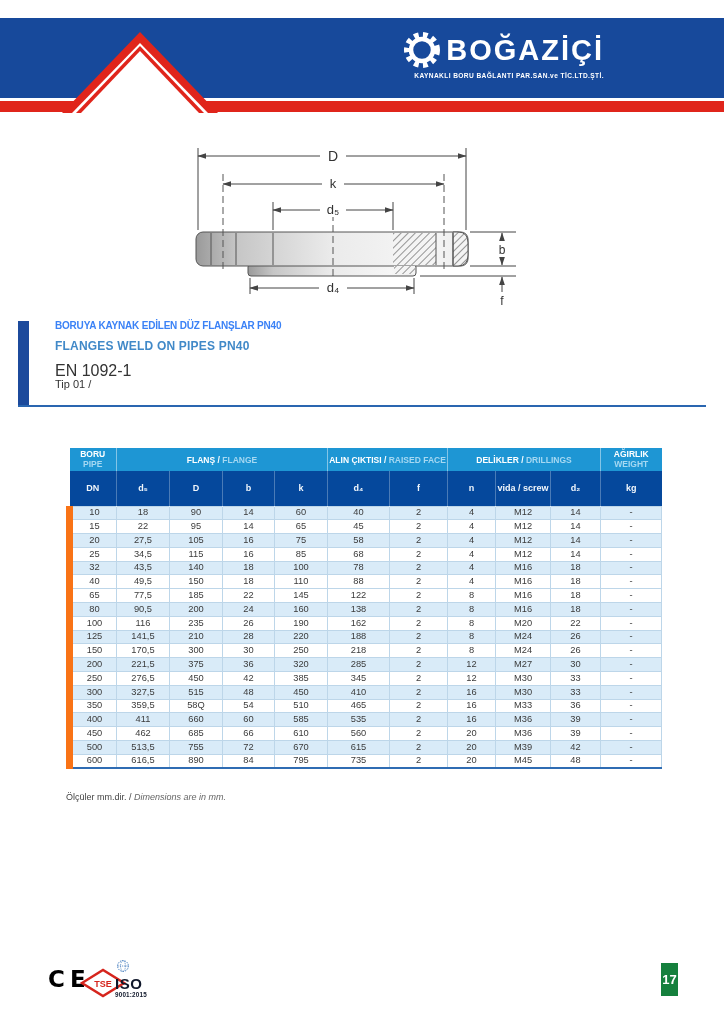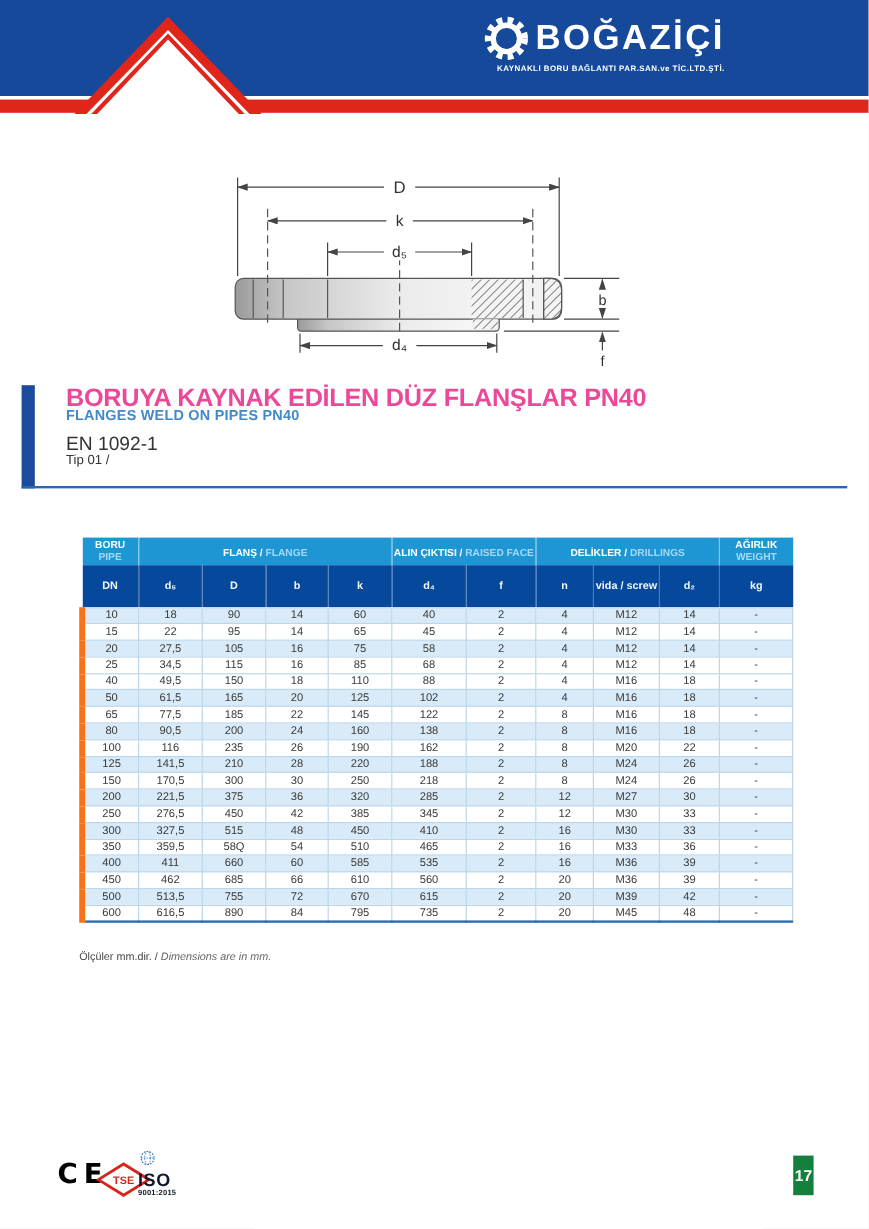--- a/index.html
+++ b/index.html
@@ -3,33 +3,33 @@
 <meta charset="utf-8">
 <style>
   * { margin:0; padding:0; box-sizing:border-box; }
   html,body { background:#e9e9e9; }
   .page {
     position:relative; width:724px; height:1024px; background:#ffffff;
     font-family:"Liberation Sans", sans-serif; overflow:hidden; margin:0 auto;
   }
 
   
-  .banner { position:absolute; left:0; top:0; width:618px; height:95px; }
+  .banner { position:absolute; left:0; top:18px; width:618px; height:95px; }
   .logo-block { position:absolute; top:12px; right:14px; width:268px; height:64px; color:#fff; }
   .logo-row { display:flex; align-items:center; justify-content:flex-end; gap:4px; }
   .logo-text { font-size:29px; font-weight:bold; letter-spacing:2px; line-height:1; }
   .logo-tagline { margin-top:2px; text-align:right; font-size:6.6px; font-weight:bold; letter-spacing:.4px; }
 
   
   .drawing { position:absolute; left:168px; top:126px; }
 
   
   .title-bar { position:absolute; left:18px; top:321px; width:11px; height:86px; background:#1c4a9c; }
   .title-rule { position:absolute; left:18px; top:405px; width:688px; height:2px; background:#2a66b0; }
-  .title-tr { position:absolute; left:55px; top:320px; font-size:21px; font-weight:bold; color:#ec4899; letter-spacing:-0.2px; }
+  .title-tr { position:absolute; left:55px; top:320px; font-size:10px; font-weight:bold; color:#3b82f6; letter-spacing:-0.2px; }
   .title-en { position:absolute; left:55px; top:339px; font-size:12px; font-weight:bold; color:#4189c8; letter-spacing:0.2px; }
   .title-std { position:absolute; left:55px; top:362px; font-size:16px; color:#333; }
   .title-tip { position:absolute; left:55px; top:378px; font-size:11px; color:#333; }
 
   
   .tablewrap { position:absolute; left:66px; top:448px; width:592px; }
   table { border-collapse:collapse; width:592px; table-layout:fixed; }
   thead tr.group th {
     background:#1e96d4; color:#fff; height:23px; font-size:8.5px; font-weight:bold;
     border-right:1px solid rgba(255,255,255,.45); vertical-align:middle; text-align:center;
@@ -40,21 +40,21 @@
   thead tr.cols th {
     background:#05489c; color:#f2f7fc; height:35px; font-size:9px; font-weight:bold;
     border-right:1px solid rgba(255,255,255,.28); text-align:center; vertical-align:middle;
   }
   thead tr.cols th:last-child { border-right:none; }
   tbody td {
     height:13.8px; font-size:9.3px; color:#3b3b3b; text-align:center; vertical-align:middle;
     border:1px solid #bdd6e9; background:#ffffff; padding:0; line-height:1;
   }
   tbody tr.alt td { background:#d9ebf8; }
-  tbody tr td:first-child { border-left:5px solid #f97316; }
+  tbody tr td:first-child { border-left:7px solid #f97316; }
   table { border-bottom:2px solid #2f6cb3; }
 
   .footnote { position:absolute; left:66px; top:792px; font-size:9px; color:#444; }
   .footnote .en { font-style:italic; color:#666; }
 
   
   .ce-mark { position:absolute; left:48px; top:966px; font-size:23px; font-weight:bold;
              color:#000000; letter-spacing:5px; font-family:"DejaVu Sans", sans-serif; }
   .tse { position:absolute; left:80px; top:968px; }
   .iso { position:absolute; left:115px; top:958px; width:44px; color:#0f172a; }
@@ -260,40 +260,40 @@
             <td>115</td>
             <td>16</td>
             <td>85</td>
             <td>68</td>
             <td>2</td>
             <td>4</td>
             <td>M12</td>
             <td>14</td>
             <td>-</td>
           </tr>
+          <tr class="alt">
+            <td>32</td>
+            <td>43,5</td>
+            <td>140</td>
+            <td>18</td>
+            <td>100</td>
+            <td>78</td>
+            <td>2</td>
+            <td>4</td>
+            <td>M16</td>
+            <td>18</td>
+            <td>-</td>
+          </tr>
           <tr>
             <td>40</td>
             <td>49,5</td>
             <td>150</td>
             <td>18</td>
             <td>110</td>
             <td>88</td>
-            <td>2</td>
-            <td>4</td>
-            <td>M16</td>
-            <td>18</td>
-            <td>-</td>
-          </tr>
-          <tr class="alt">
-            <td>50</td>
-            <td>61,5</td>
-            <td>165</td>
-            <td>20</td>
-            <td>125</td>
-            <td>102</td>
             <td>2</td>
             <td>4</td>
             <td>M16</td>
             <td>18</td>
             <td>-</td>
           </tr>
           <tr>
             <td>65</td>
             <td>77,5</td>
             <td>185</td>

